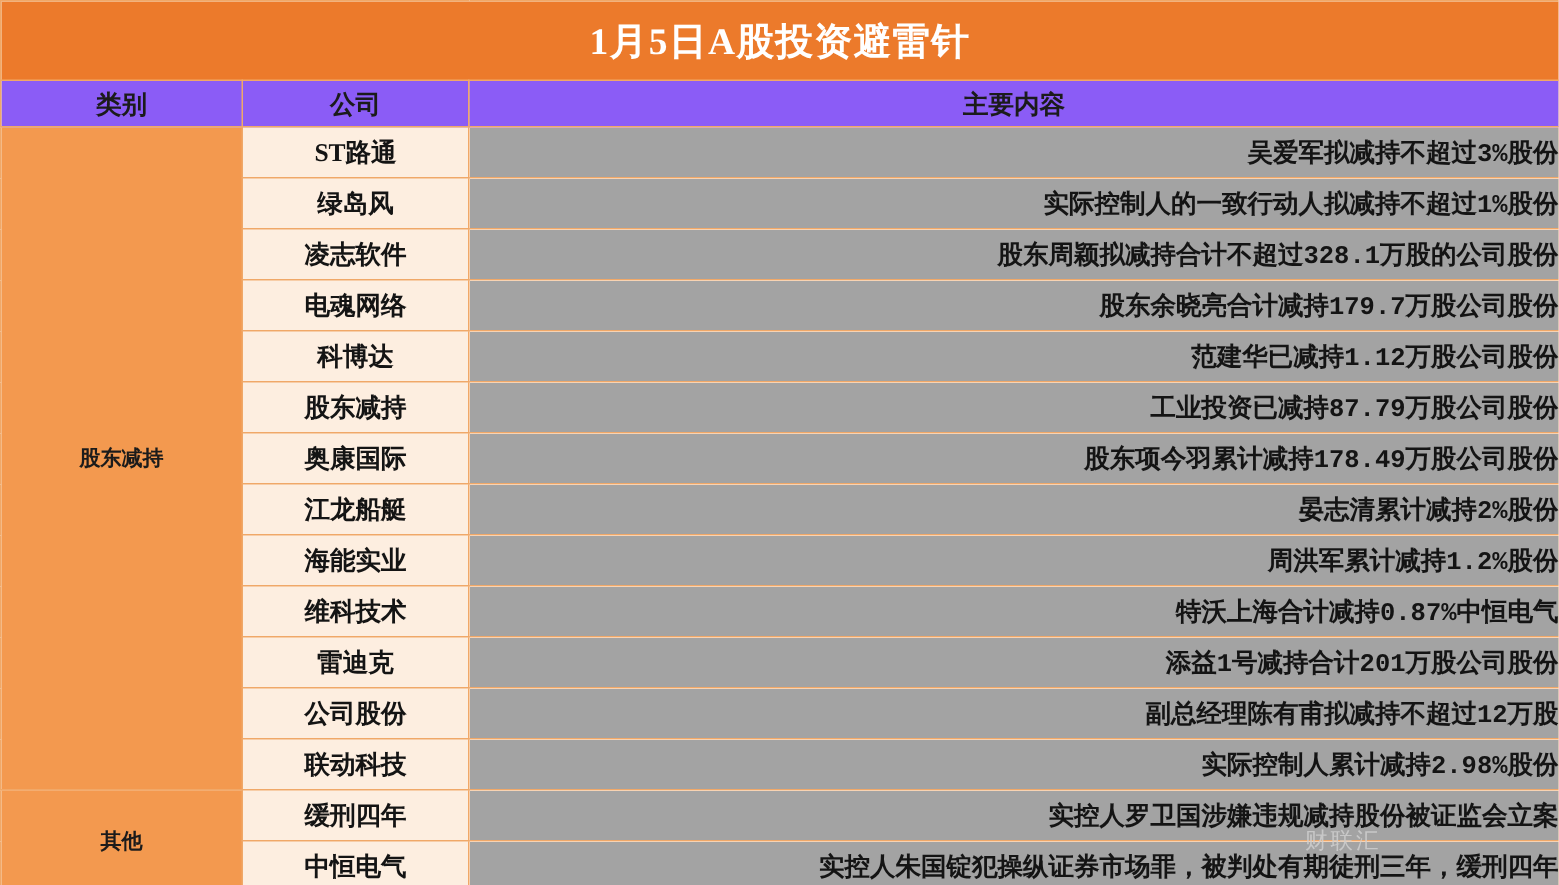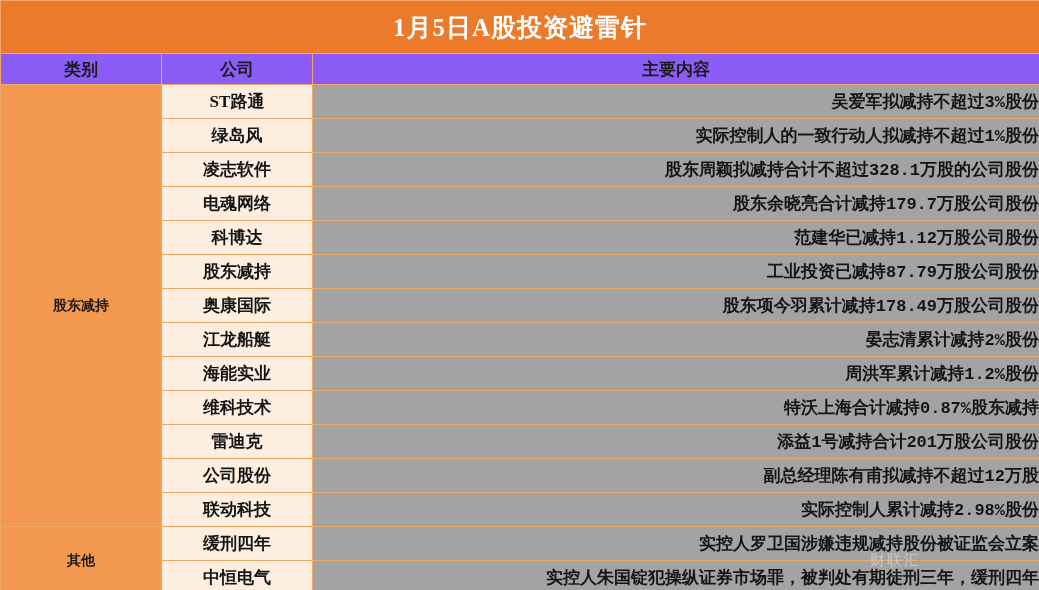--- a/index.html
+++ b/index.html
@@ -153,21 +153,21 @@
       <tr class="data-row">
         <td class="comp-cell">江龙船艇</td>
         <td class="desc-cell">晏志清累计减持2%股份</td>
       </tr>
       <tr class="data-row">
         <td class="comp-cell">海能实业</td>
         <td class="desc-cell">周洪军累计减持1.2%股份</td>
       </tr>
       <tr class="data-row">
         <td class="comp-cell">维科技术</td>
-        <td class="desc-cell">特沃上海合计减持0.87%股东减持</td>
+        <td class="desc-cell">特沃上海合计减持0.87%中恒电气</td>
       </tr>
       <tr class="data-row">
         <td class="comp-cell">雷迪克</td>
         <td class="desc-cell">添益1号减持合计201万股公司股份</td>
       </tr>
       <tr class="data-row">
         <td class="comp-cell">公司股份</td>
         <td class="desc-cell">副总经理陈有甫拟减持不超过12万股</td>
       </tr>
       <tr class="data-row">

